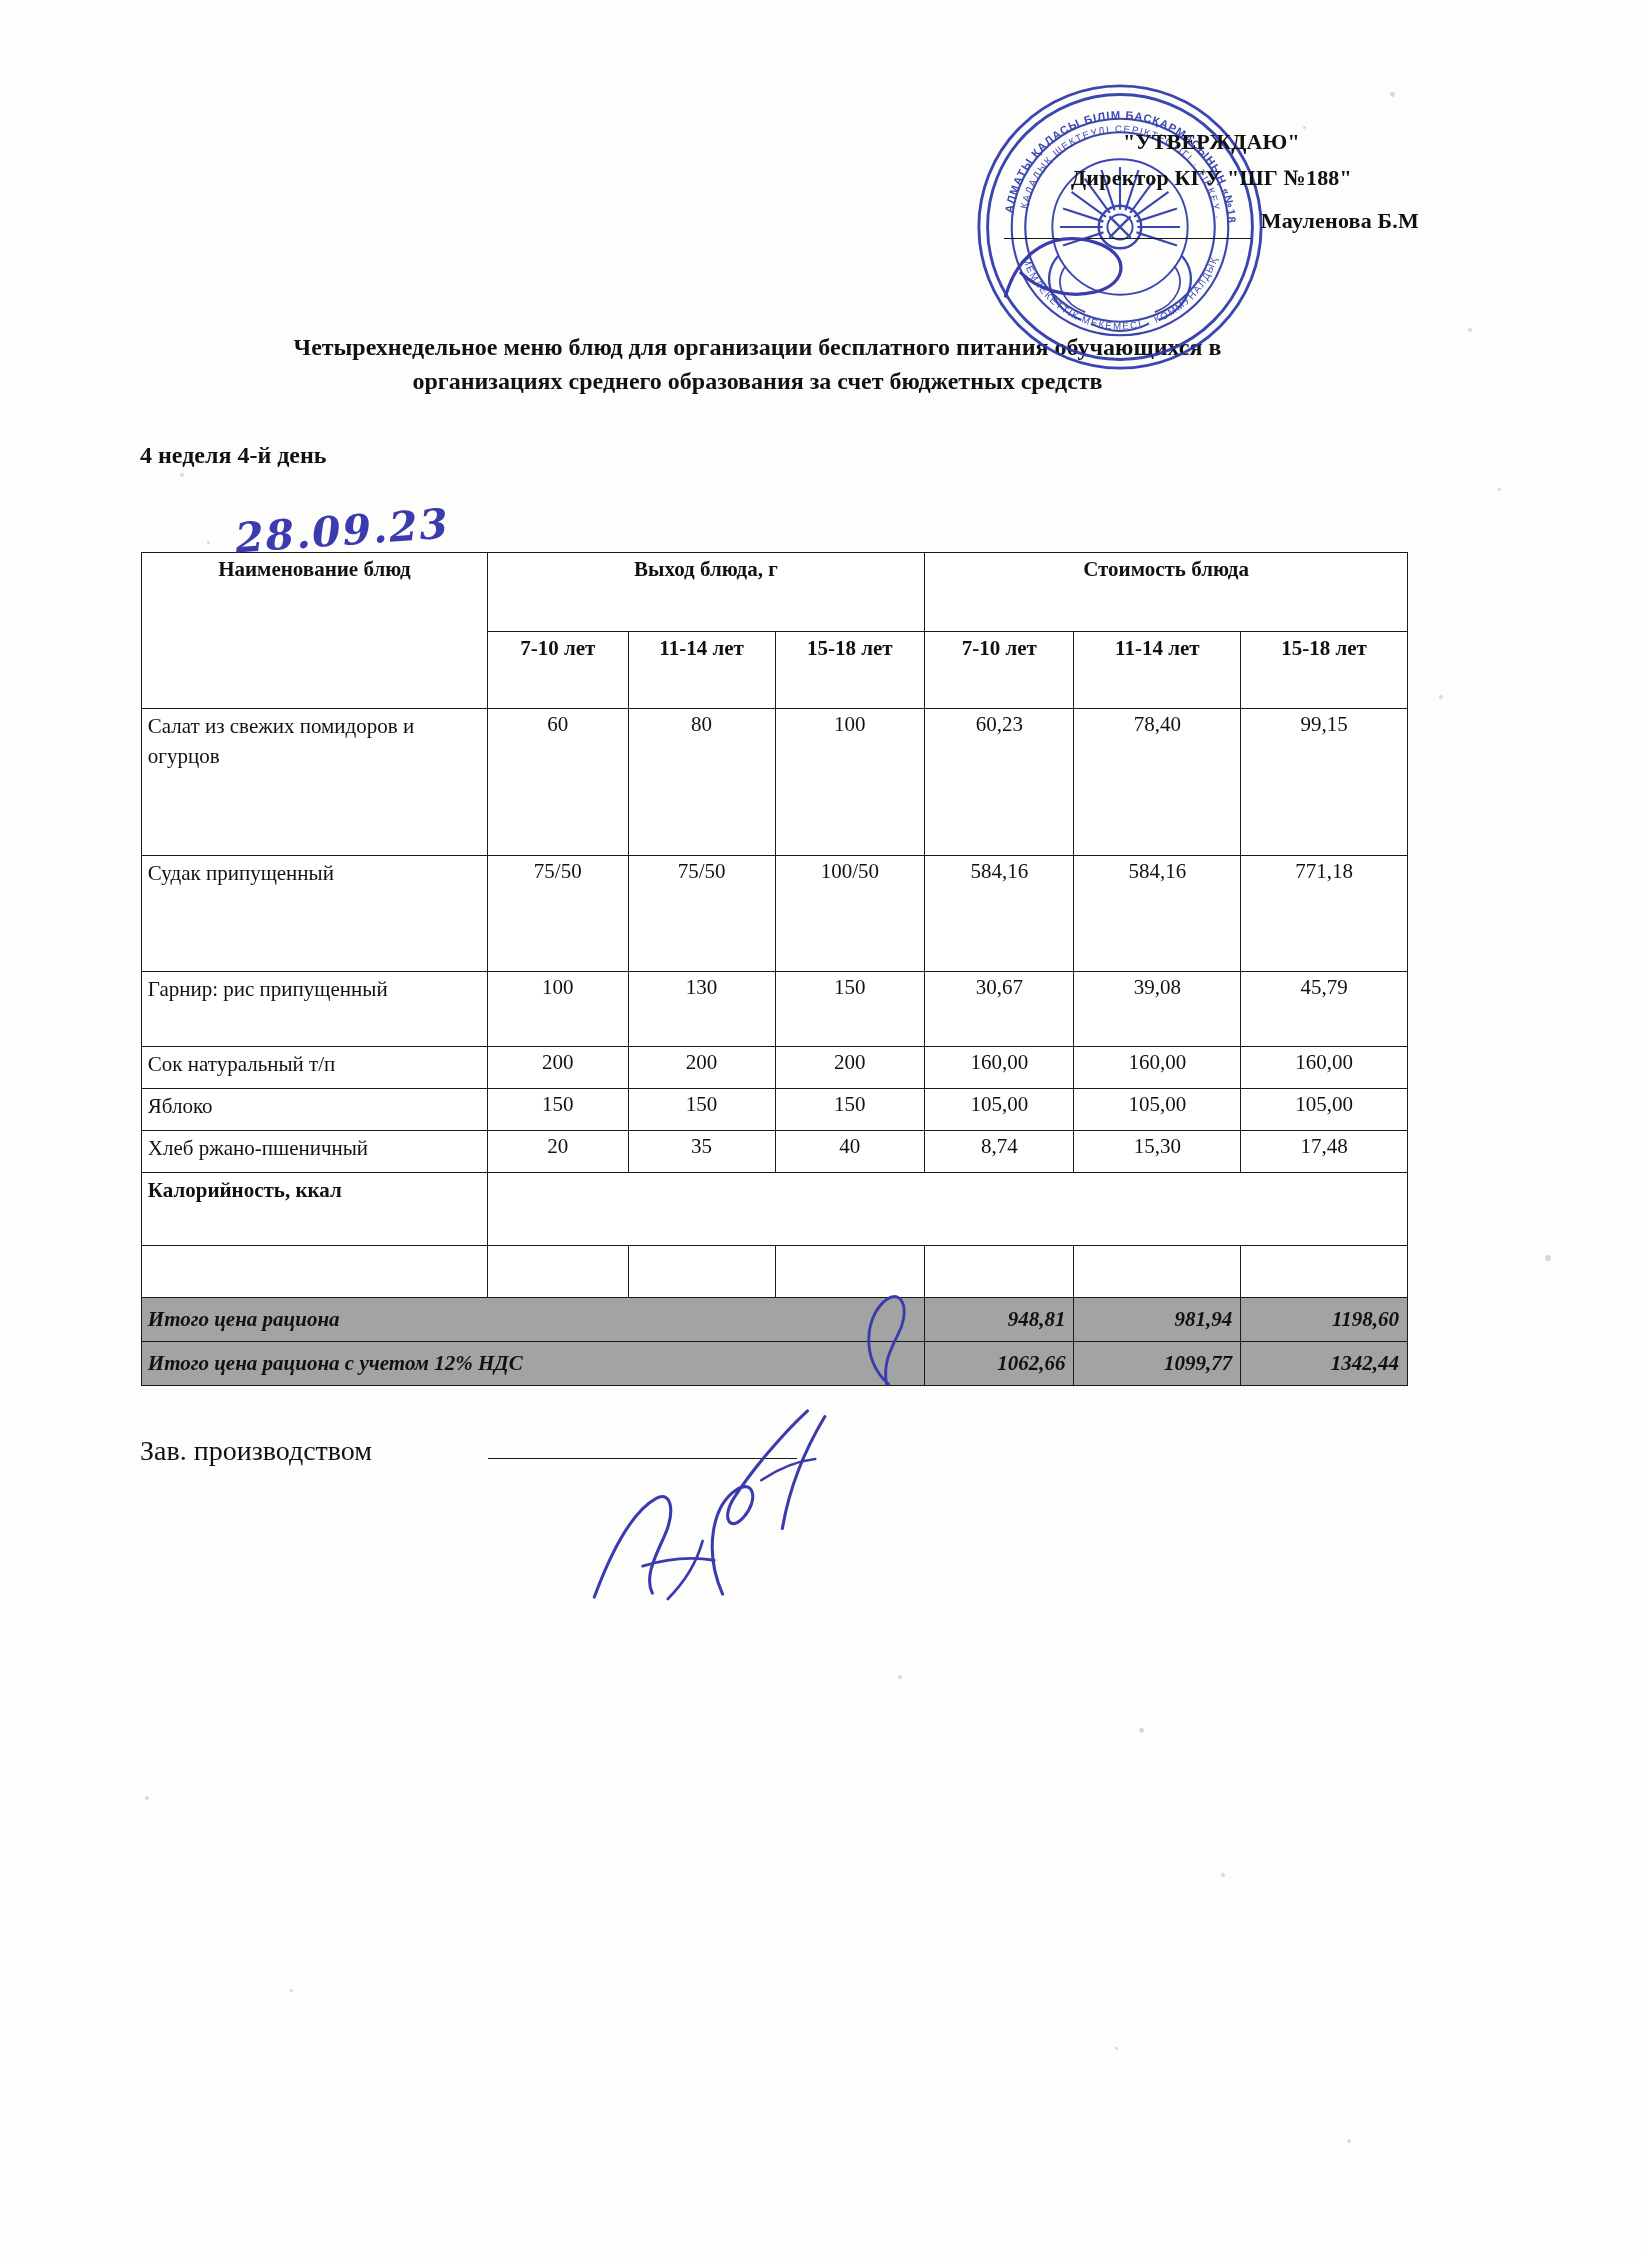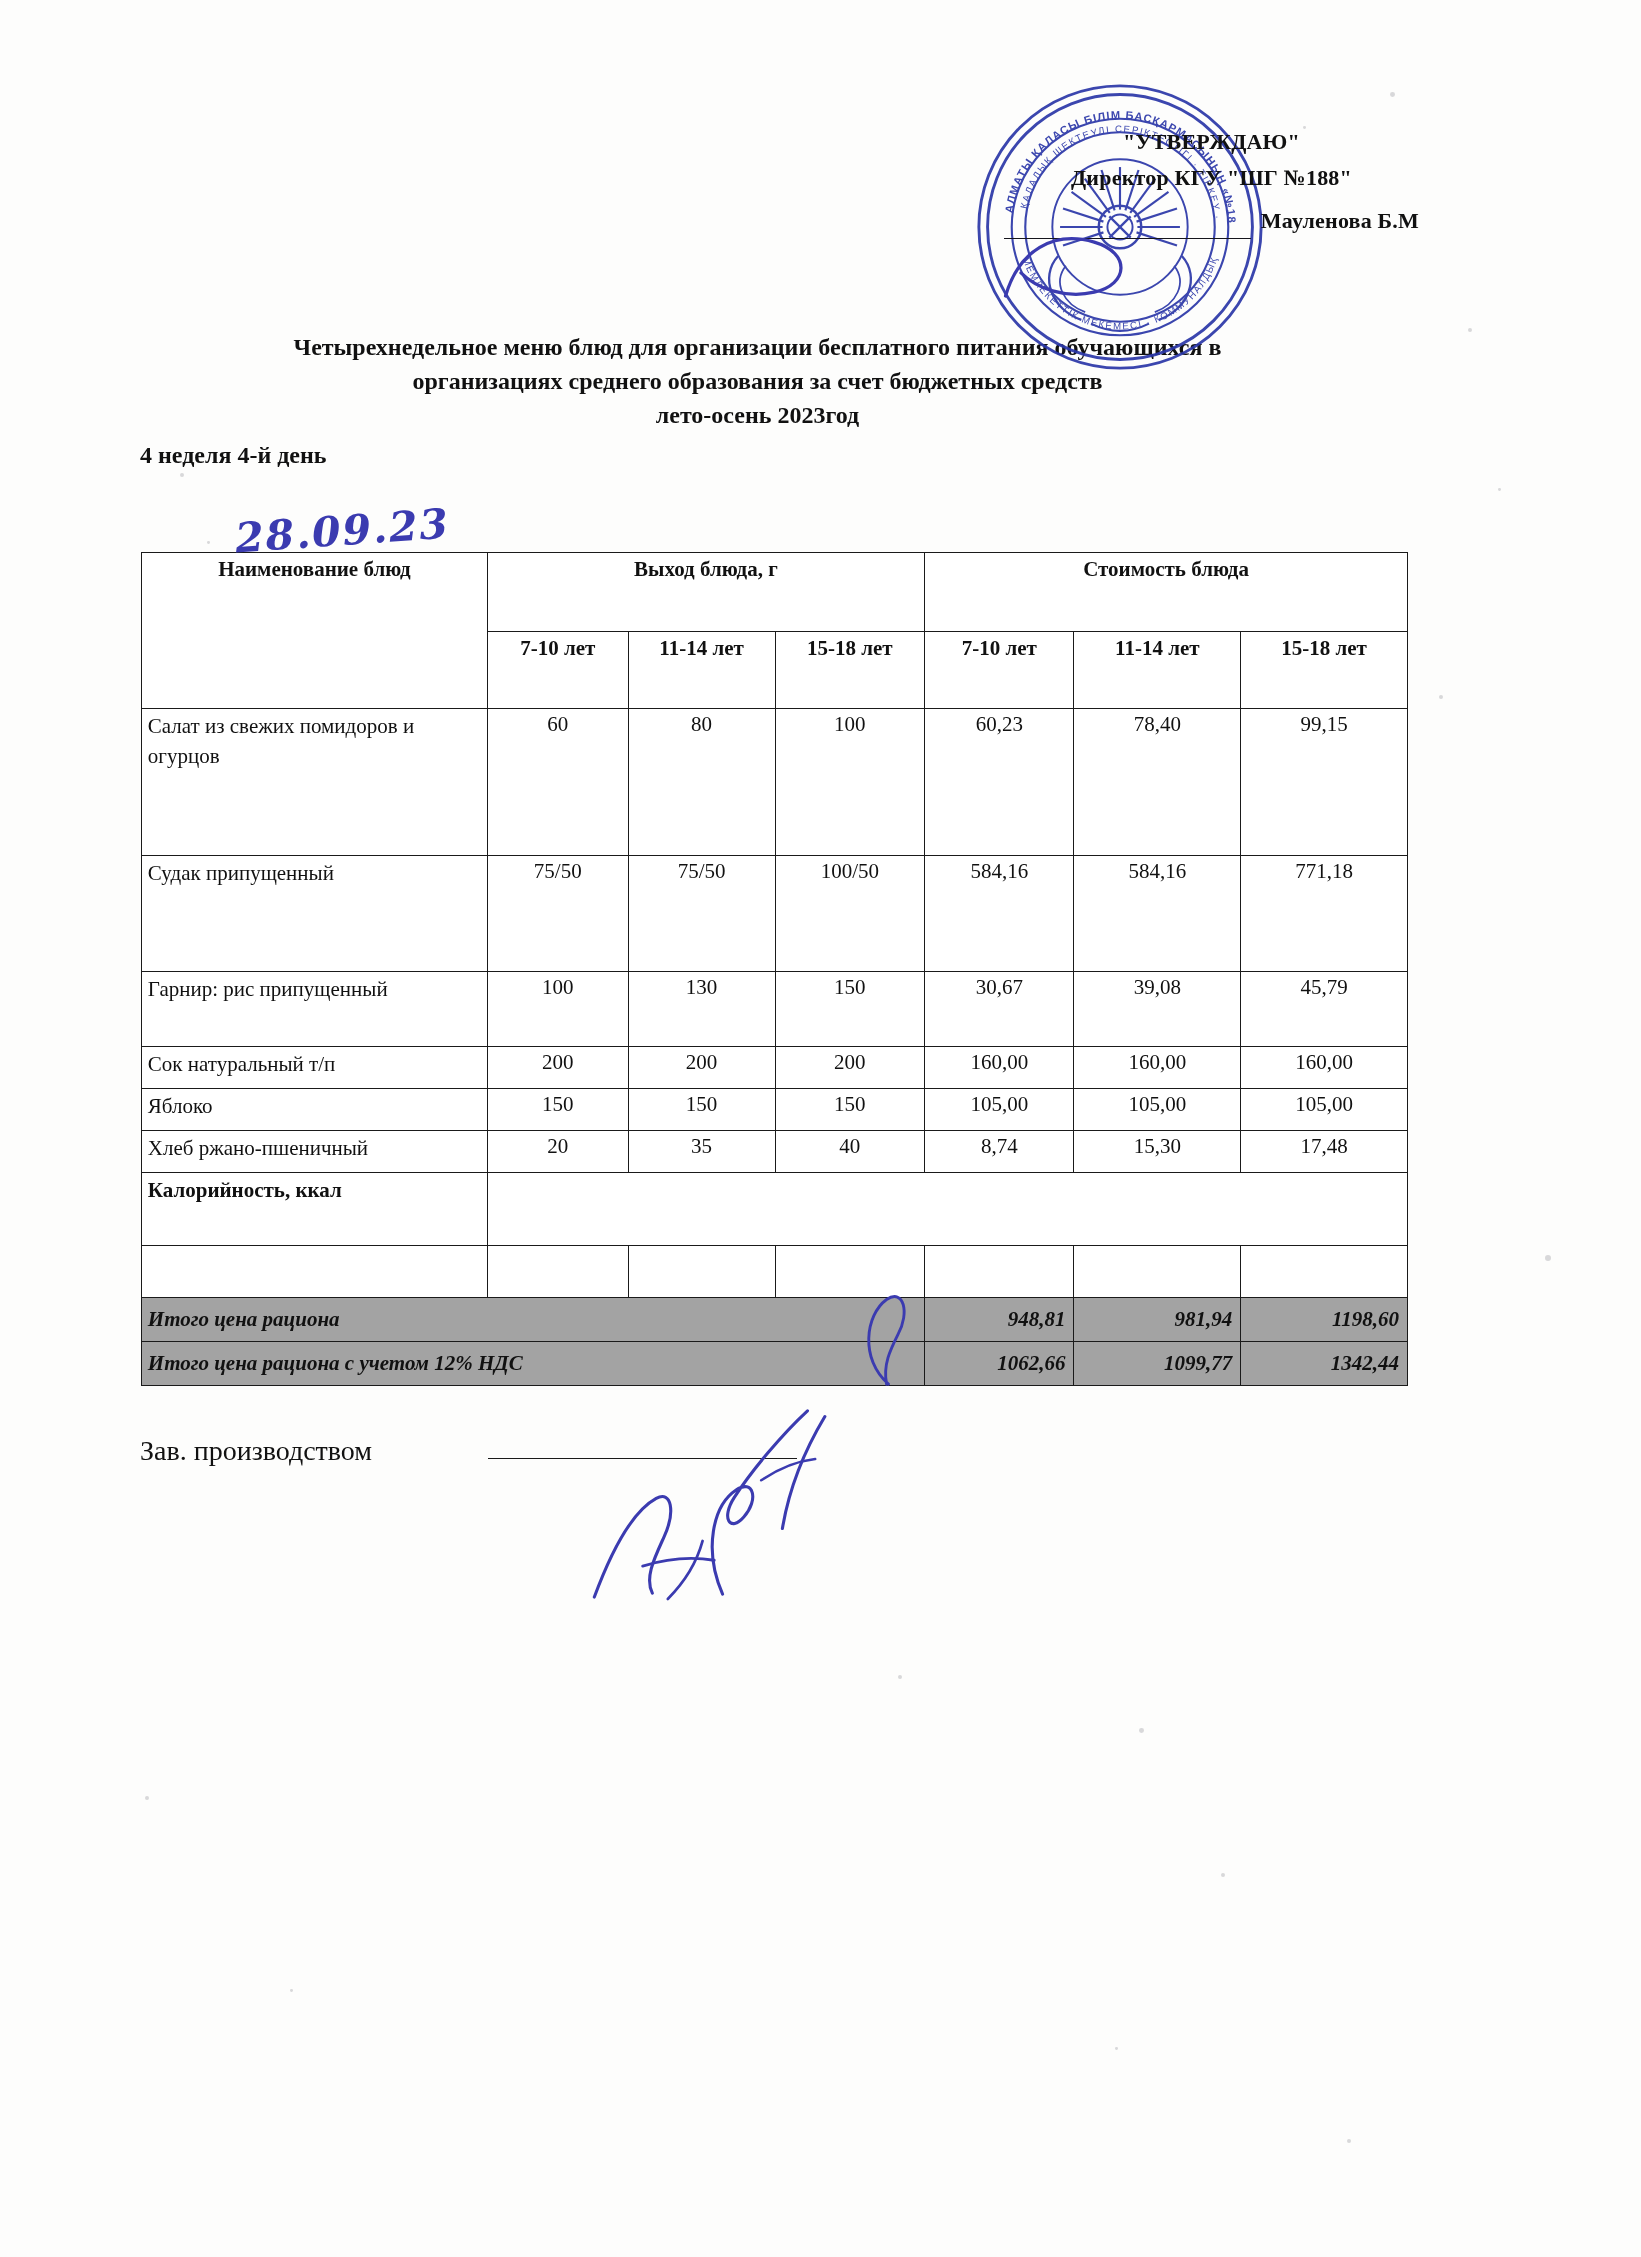--- a/index.html
+++ b/index.html
@@ -249,21 +249,20 @@
     </div>
   </div>
 
   <svg class="ink" style="left:994px; top:217px; width:212px; height:106px;" viewBox="0 0 220 110">
     <path d="M 12,82 C 26,34 62,14 104,26 C 142,37 140,70 104,78 C 74,85 44,74 28,58" fill="none" stroke="#3b3bb0" stroke-width="3.4" stroke-linecap="round"></path>
   </svg>
 
   <div class="doc-title">
     <div>Четырехнедельное меню блюд для организации бесплатного питания обучающихся в</div>
     <div>организациях среднего образования за счет бюджетных средств</div>
-    <div>лето-осень 2023год</div>
   </div>
 
   <div class="weekday">4 неделя 4-й день</div>
 
   <div class="hand-date">28.09.23</div>
 
   <div class="tbl-wrap">
     <table class="menu">
       <colgroup>
         <col style="width:280px">

